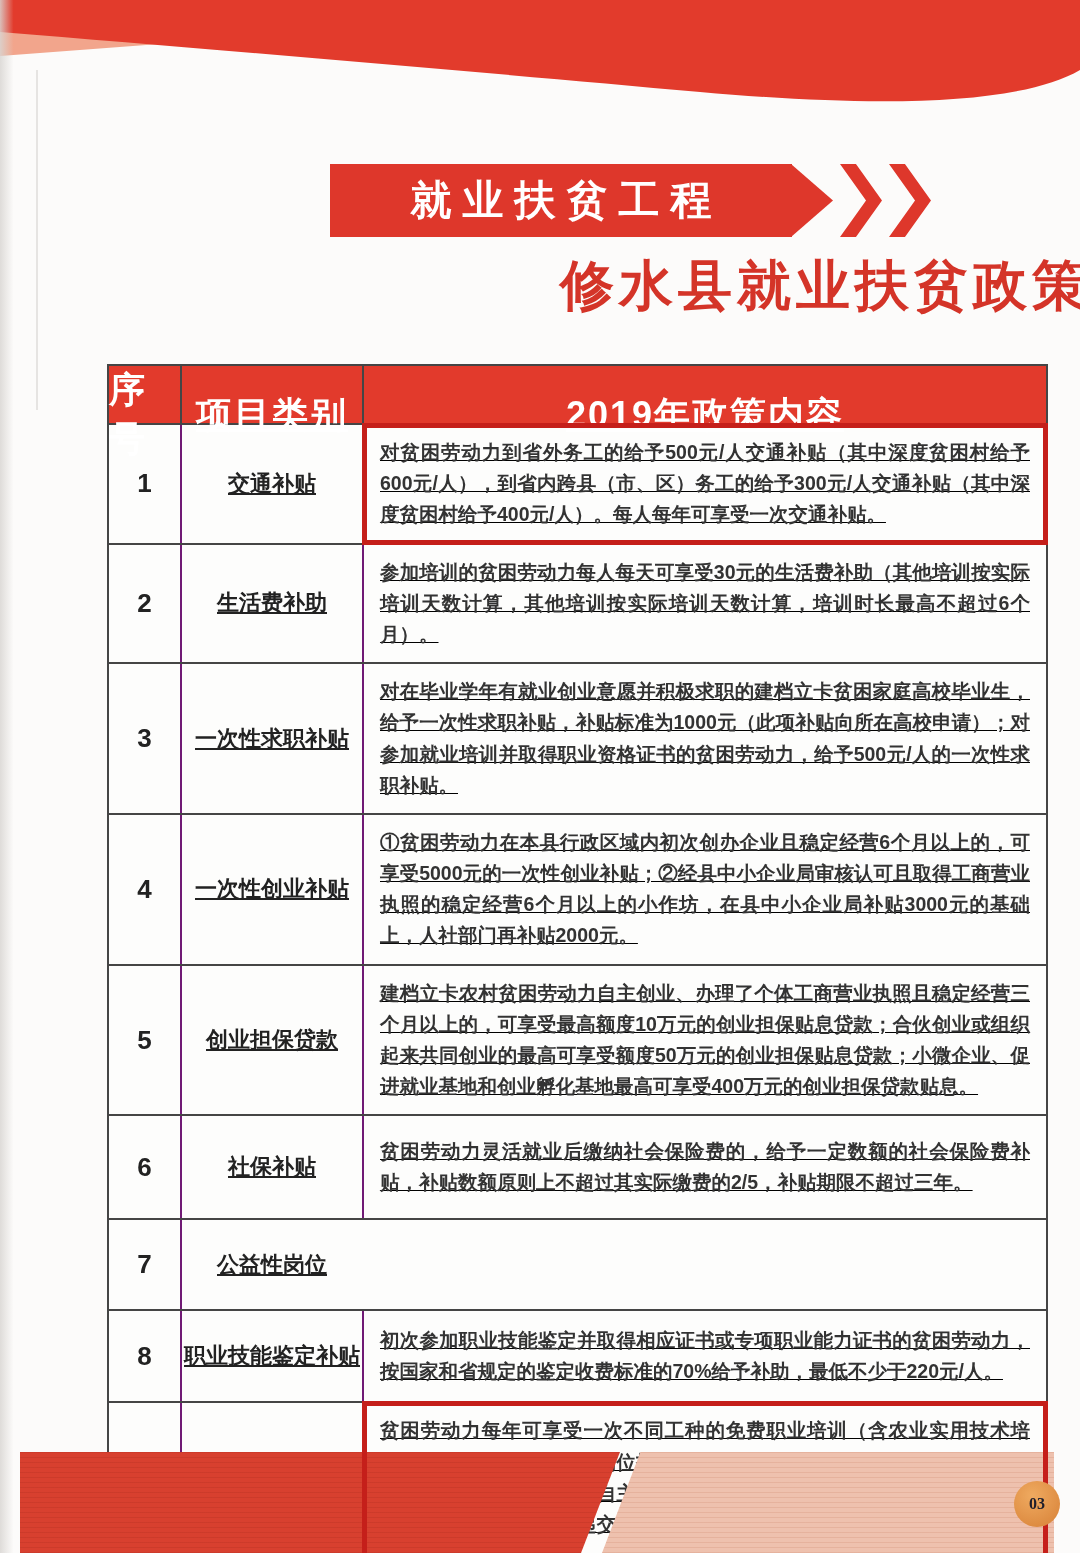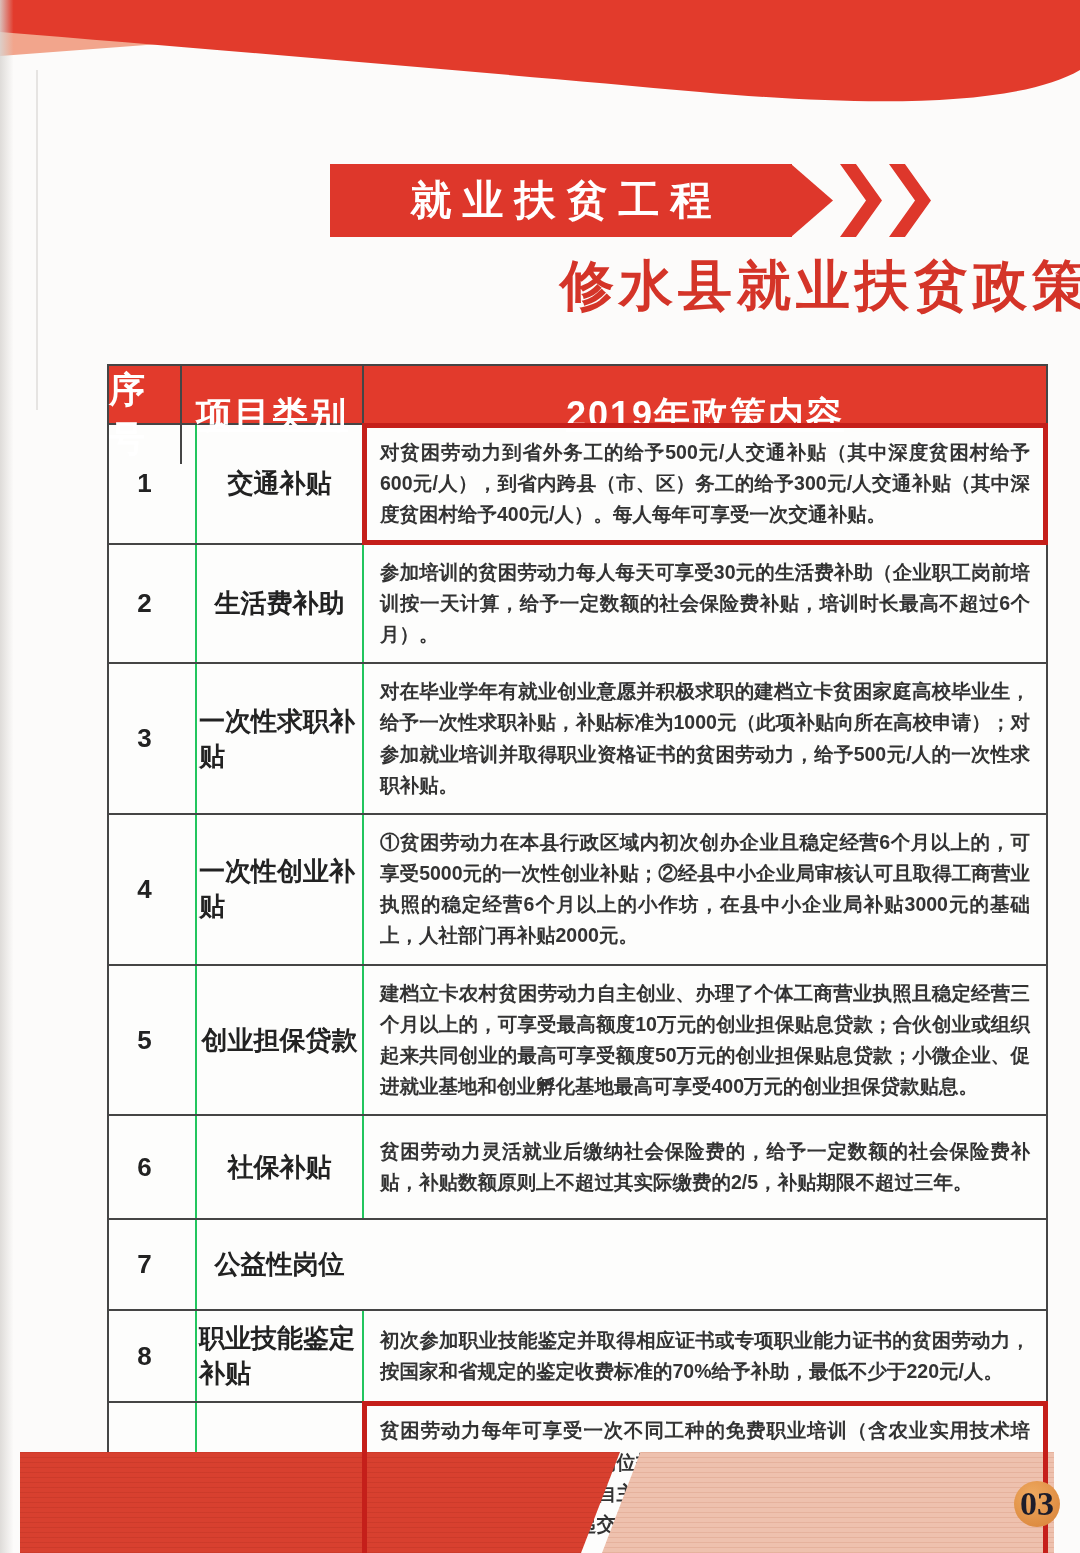--- a/index.html
+++ b/index.html
@@ -34,46 +34,46 @@
     border:2px solid #454545;background:#fdfdfc;box-sizing:border-box;
   }
   .thead{display:grid;grid-template-columns:71px 182px 1fr;height:57px;
     background:var(--header-red,#e23a2c);color:#fff;}
   .hcell{display:flex;align-items:center;justify-content:center;
     font-weight:bold;font-size:36px;letter-spacing:2px;}
   .hcell + .hcell{border-left:2px solid #454545;text-decoration:underline;}
   .trow{display:grid;grid-template-columns:71px 182px 1fr;
     border-top:2px solid #454545;box-sizing:border-box;}
   .cell{box-sizing:border-box;}
-  .cell + .cell{border-left:2px solid #22c55e;}
+  .cell + .cell{border-left:2px solid #701a75;text-decoration:underline;}
   .c-no{display:flex;align-items:center;justify-content:center;
     font-size:26px;font-weight:bold;color:#222;}
   .c-cat{display:flex;align-items:center;justify-content:center;text-align:left;
-    font-size:26px;font-weight:bold;color:#222;padding:0 2px;margin-left:15px;}
+    font-size:22px;font-weight:bold;color:#222;padding:0 2px;}
   .c-content{position:relative;display:flex;align-items:center;padding:12px 16px;}
   .content-text{font-size:19.5px;font-weight:bold;color:#333;line-height:1.6;text-align:justify;}
   .hl-box{display:none;position:absolute;inset:-2px;border:5px solid var(--highlight-red,#c51f1a);
     pointer-events:none;z-index:2;}
   .c-content.highlighted .hl-box{display:block;}
   
   .footer-red{position:absolute;left:20px;top:1452px;width:600px;height:101px;
     background:
       repeating-linear-gradient(0deg,rgba(120,20,10,0.12) 0 1px,rgba(0,0,0,0) 1px 5px),
       var(--footer-red,#d8402f);
     clip-path:polygon(0 0,100% 0,93.5% 100%,0 100%);}
   .footer-pink{position:absolute;left:602px;top:1452px;width:452px;height:101px;
     background:
       repeating-linear-gradient(0deg,rgba(190,110,80,0.18) 0 1px,rgba(0,0,0,0) 1px 5px),
       var(--footer-pink,#eec1ae);
     clip-path:polygon(8.5% 0,100% 0,100% 100%,0 100%);}
   .page-circle{position:absolute;left:1014px;top:1481px;width:46px;height:46px;border-radius:50%;
     background:radial-gradient(circle at 40% 32%,#efaa60,var(--page-circle-orange,#dd8b41) 75%);
     display:flex;align-items:center;justify-content:center;z-index:3;}
   .page-circle span{font-family:"Liberation Serif",serif;font-weight:bold;
-    font-size:34px;color:#1d1d2b;}
+    font-size:16px;color:#1d1d2b;}
 </style>
 </head>
 <body>
 
 <div class="page">
 
   <svg class="top-swoosh" viewBox="0 0 1080 130" preserveAspectRatio="none">
     <path d="M0,30 L0,56 L560,14 L900,0 L700,0 Z" fill="#f2a58c"></path>
     <path d="M0,0 H1080 V70 C1020,105 880,108 700,92 C480,72 220,50 0,32 Z" fill="#e23b2c"></path>
   </svg>
@@ -102,21 +102,21 @@
     <div class="cell c-content highlighted">
       <div class="hl-box"></div>
       <div class="content-text">对贫困劳动力到省外务工的给予500元/人交通补贴（其中深度贫困村给予600元/人），到省内跨县（市、区）务工的给予300元/人交通补贴（其中深度贫困村给予400元/人）。每人每年可享受一次交通补贴。</div>
     </div>
   </div>
         <div class="trow" style="min-height: 101px;">
     <div class="cell c-no">2</div>
     <div class="cell c-cat">生活费补助</div>
     <div class="cell c-content">
 
-      <div class="content-text">参加培训的贫困劳动力每人每天可享受30元的生活费补助（企业职工岗前培训按一天计算，给予一定数额的社会保险费补贴，培训时长最高不超过6个月）。</div>
+      <div class="content-text">参加培训的贫困劳动力每人每天可享受30元的生活费补助（其他培训按实际培训天数计算，其他培训按实际培训天数计算，培训时长最高不超过6个月）。</div>
     </div>
   </div>
         <div class="trow" style="min-height: 102px;">
     <div class="cell c-no">3</div>
     <div class="cell c-cat">一次性求职补贴</div>
     <div class="cell c-content">
 
       <div class="content-text">对在毕业学年有就业创业意愿并积极求职的建档立卡贫困家庭高校毕业生，给予一次性求职补贴，补贴标准为1000元（此项补贴向所在高校申请）；对参加就业培训并取得职业资格证书的贫困劳动力，给予500元/人的一次性求职补贴。</div>
     </div>
   </div>

